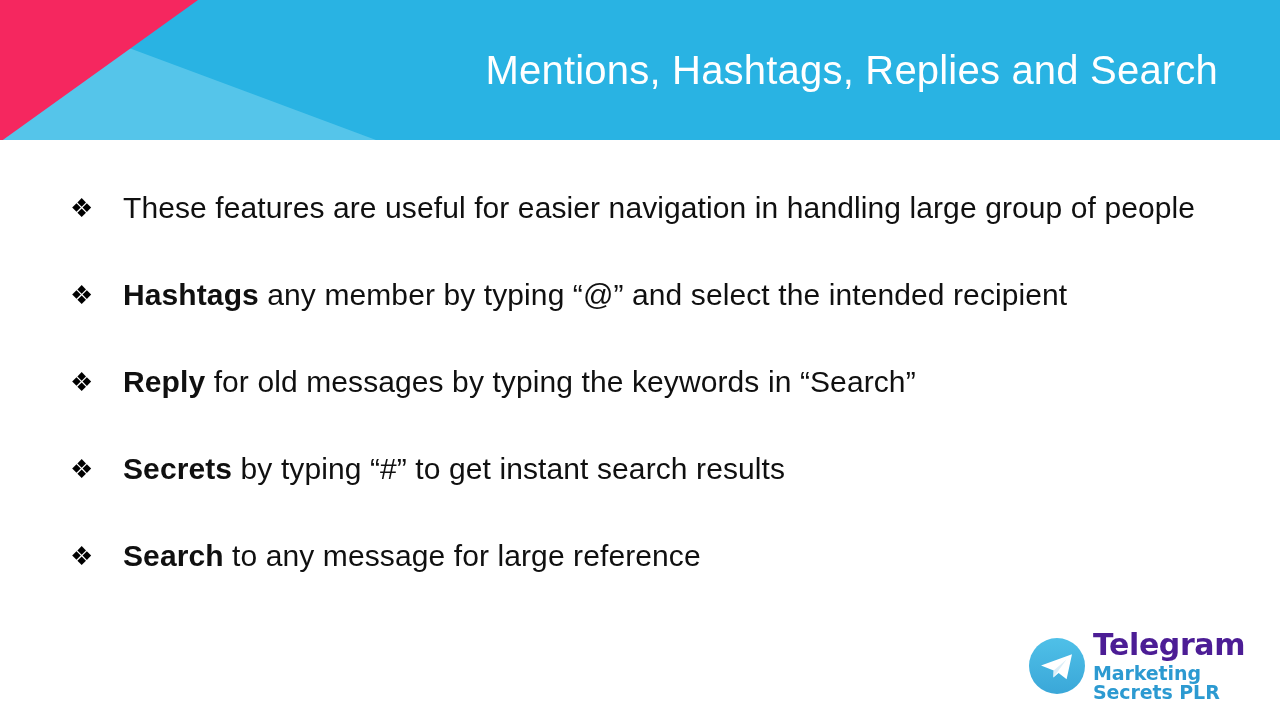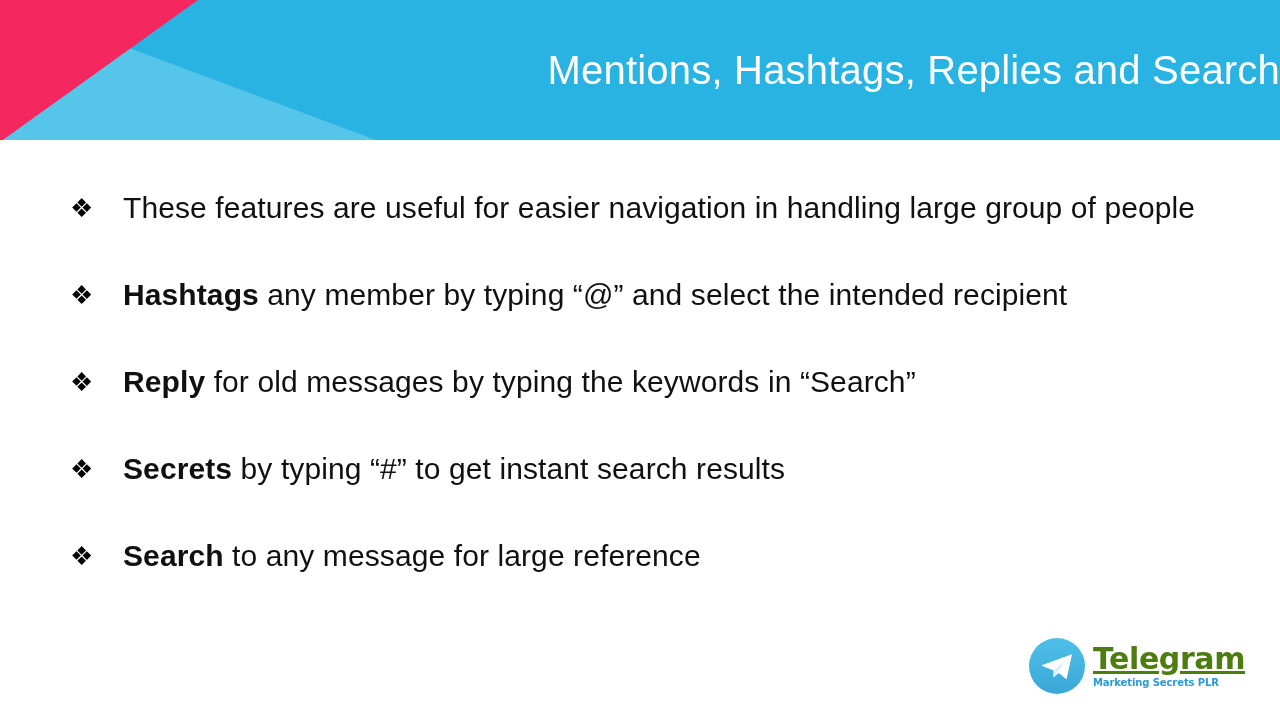--- a/index.html
+++ b/index.html
@@ -55,20 +55,21 @@
   }
   .header-title {
     position: absolute;
     left: 0;
     top: 0;
     width: 1280px;
     height: 140px;
     display: flex;
     align-items: center;
     justify-content: flex-end;
+    padding-right: 62px;
     box-sizing: border-box;
     color: #ffffff;
     font-size: 40px;
     font-weight: 400;
     letter-spacing: 0.2px;
     line-height: 1.1;
     white-space: nowrap;
   }
 
   
@@ -128,29 +129,28 @@
   .logo-wordmark {
     flex: 1 1 auto;
     margin-left: 7px;
     display: flex;
     flex-direction: column;
     justify-content: center;
   }
   .logo-name {
     font-size: 30px;
     font-weight: 700;
-    color: #4d7c0f;
+    color: #4c1d95;
     line-height: 1;
     letter-spacing: -0.4px;
     font-family: "DejaVu Sans", sans-serif;
-    text-decoration: underline;
   }
   .logo-tagline {
     margin-top: 4px;
-    font-size: 10px;
+    font-size: 19px;
     font-weight: 700;
     color: #2c9ad1;
     line-height: 1;
     letter-spacing: -0.1px;
     font-family: "DejaVu Sans", sans-serif;
   }
 </style>
 </head>
 <body>
 

